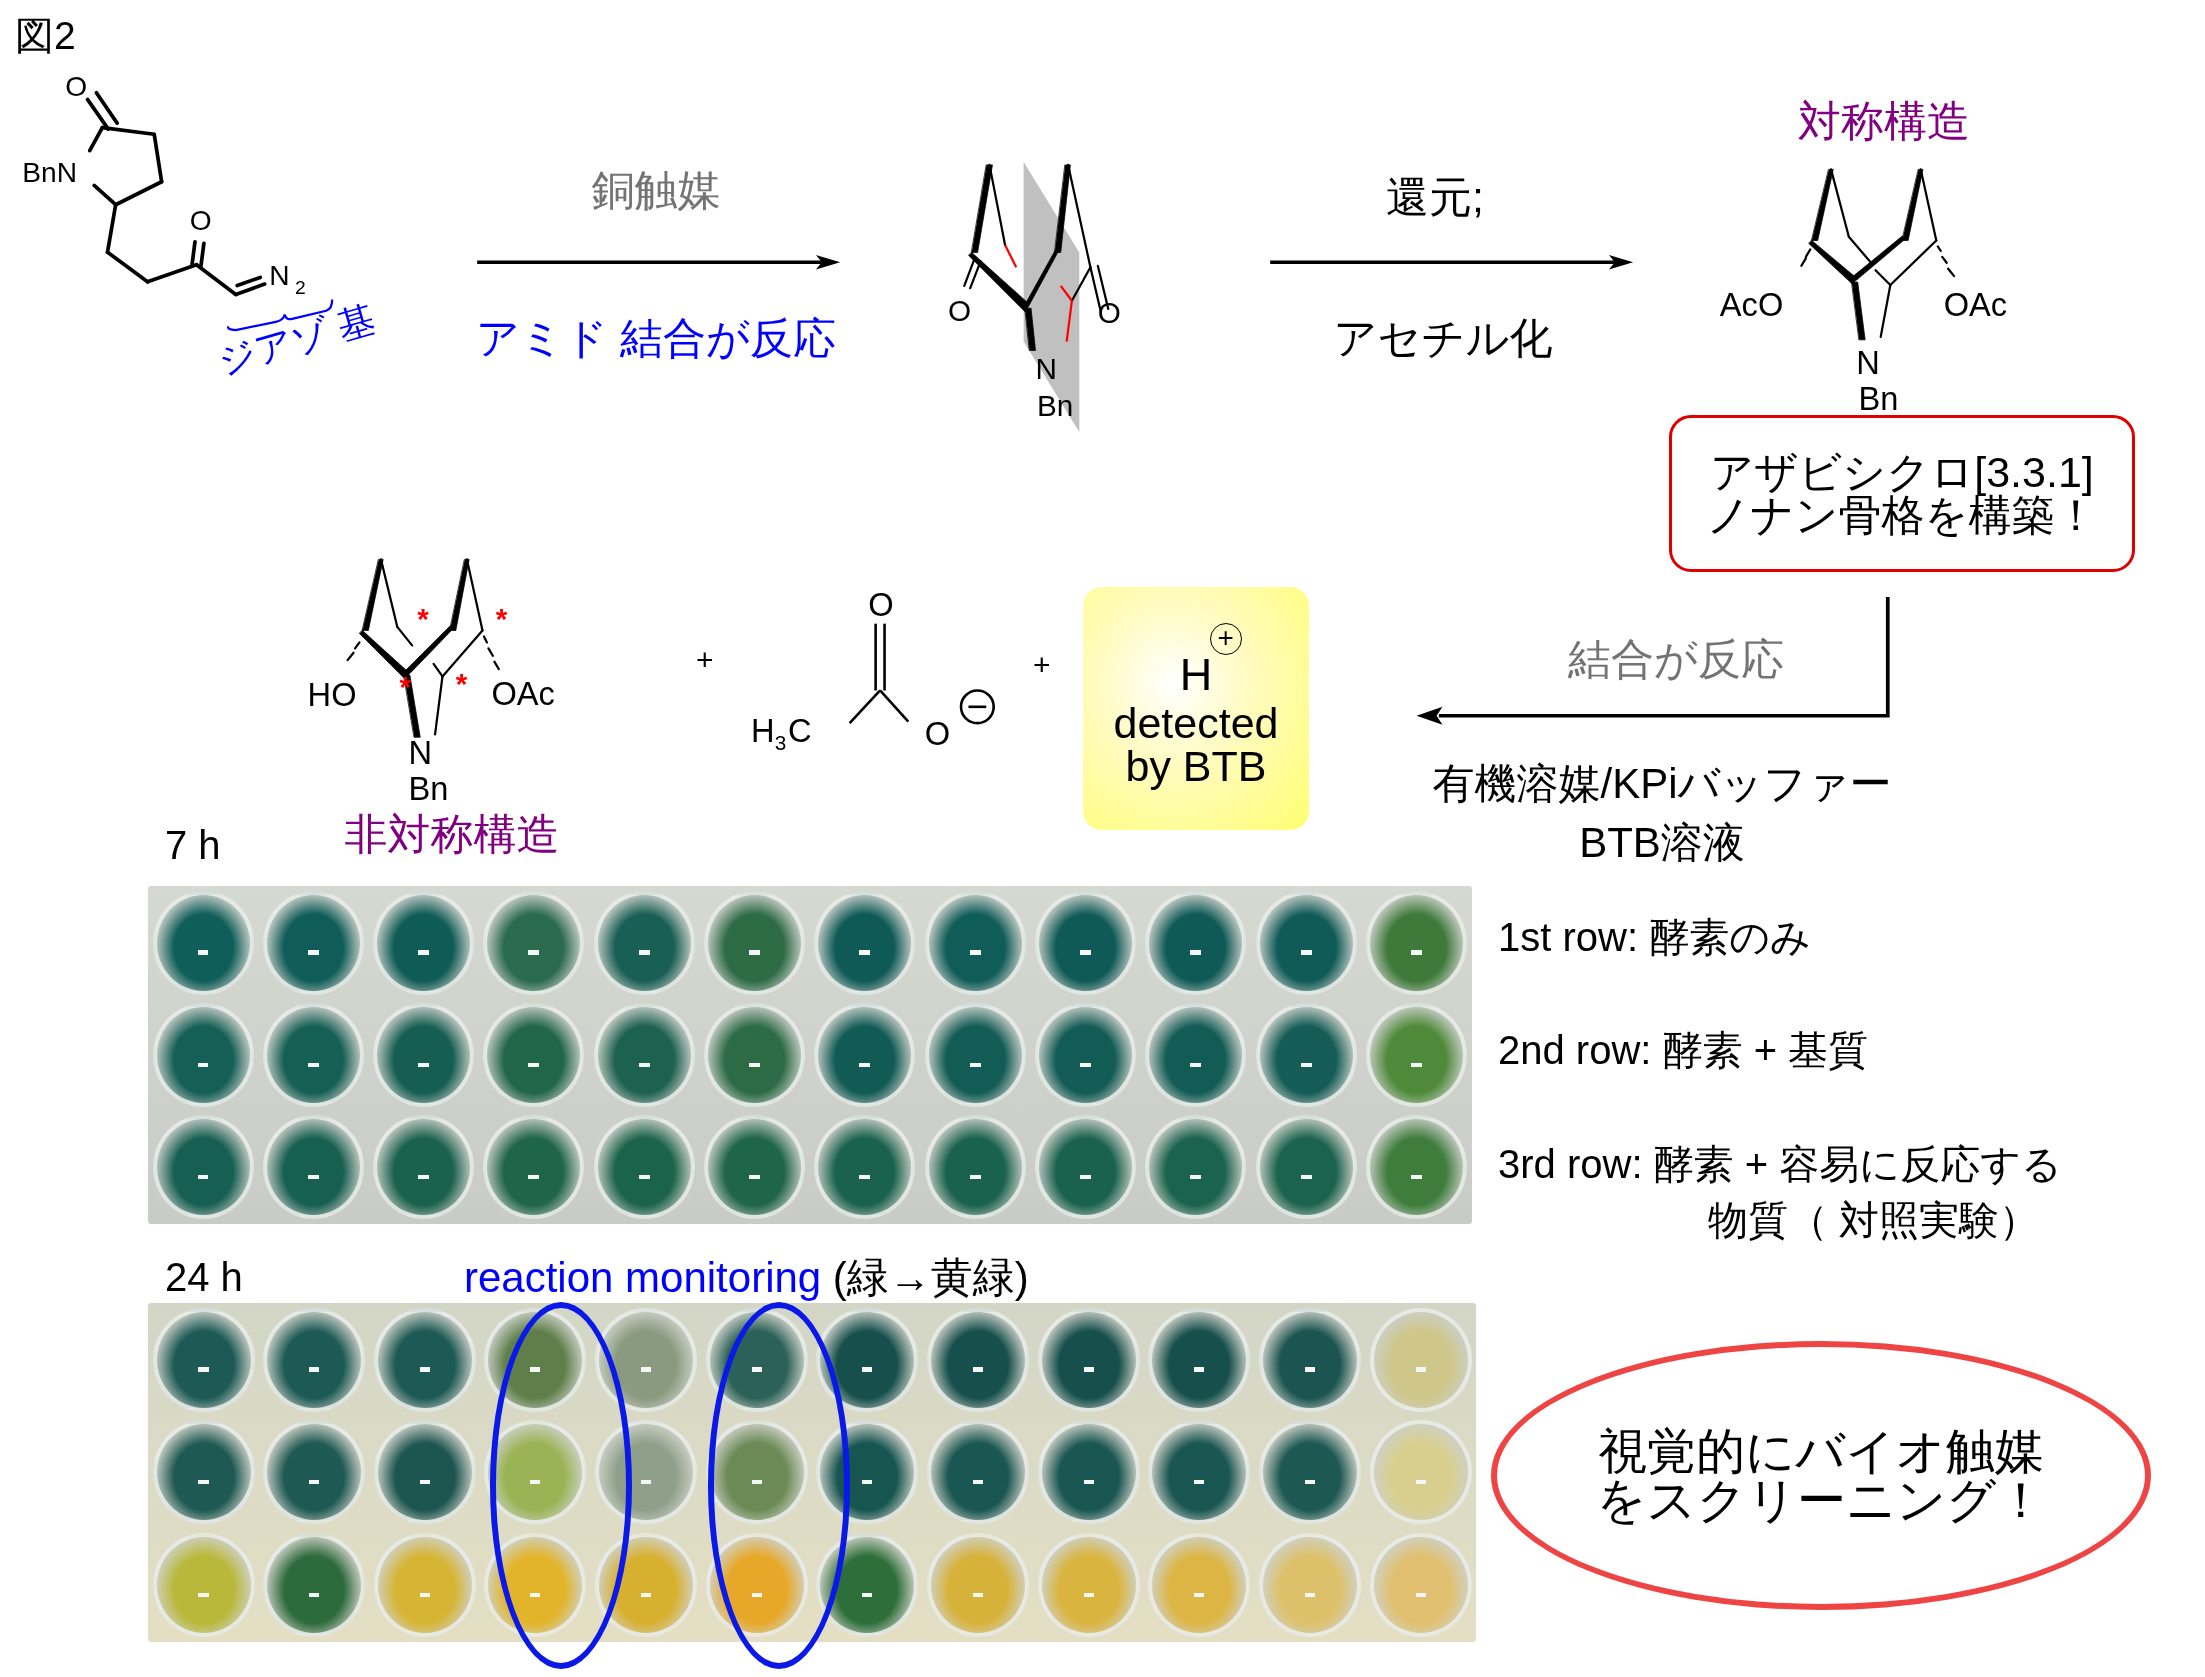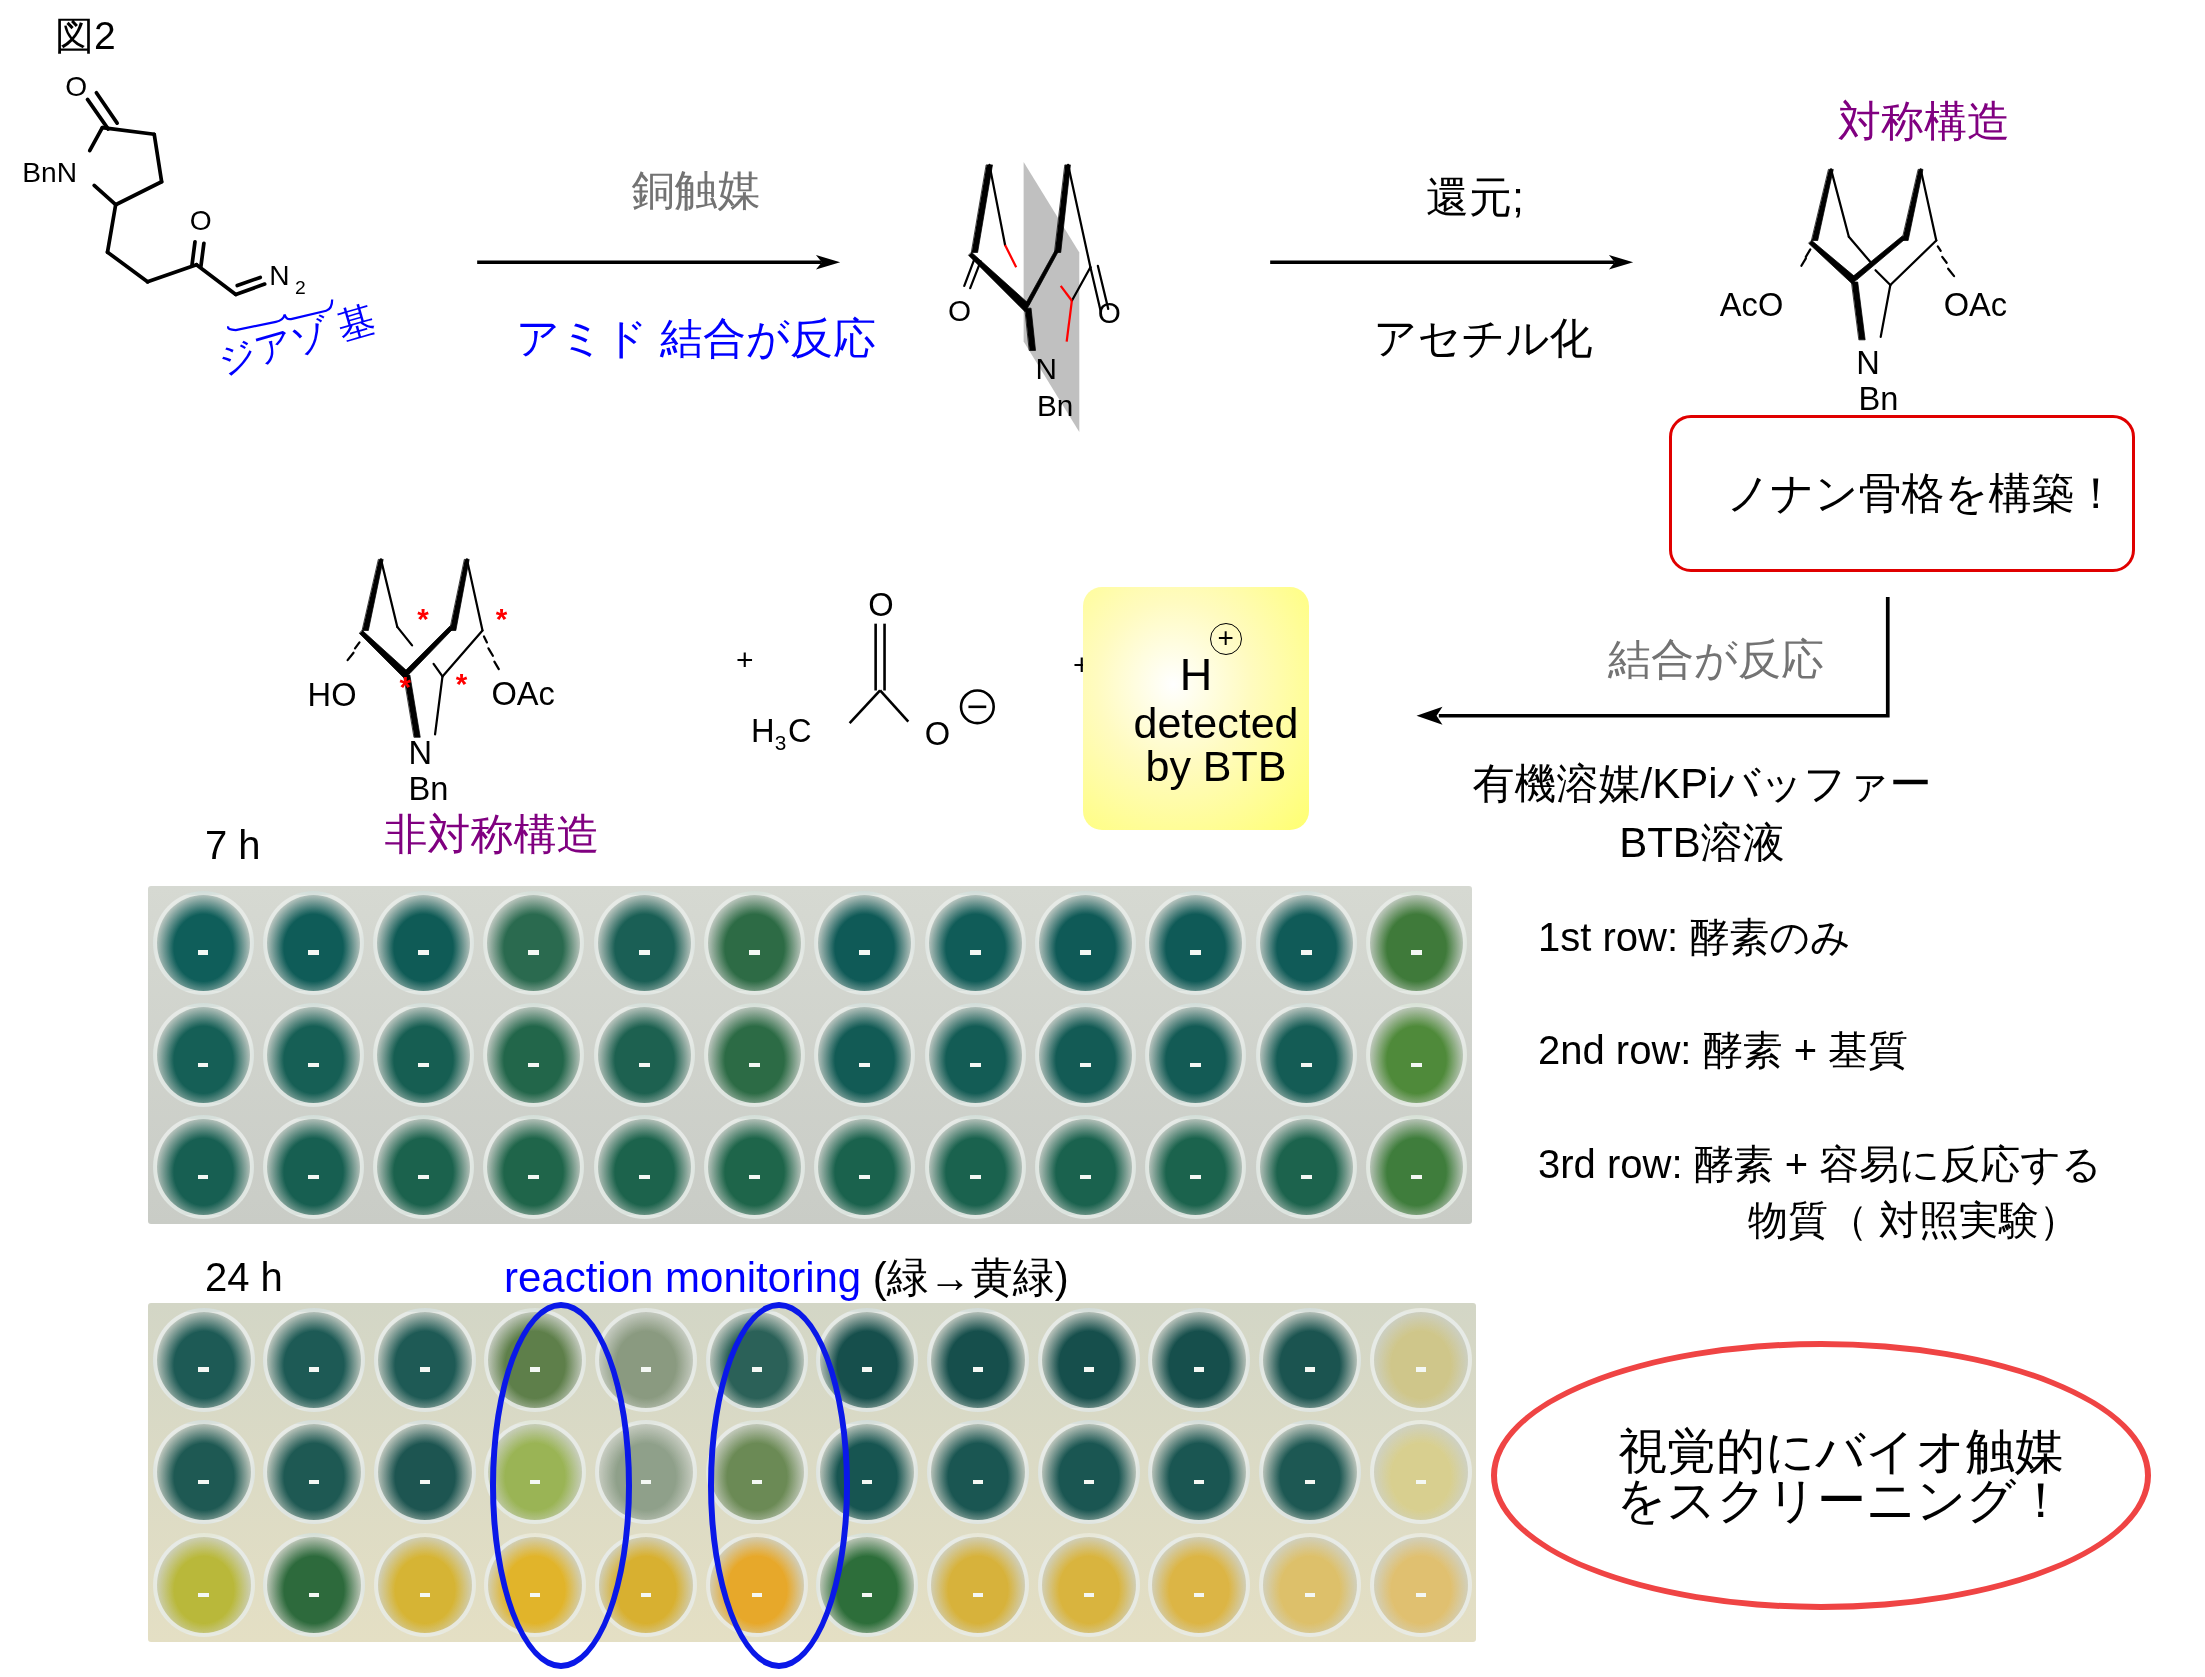--- a/index.html
+++ b/index.html
@@ -1,19 +1,19 @@
 <!DOCTYPE html>
 <html style="font-size:12px"><head>
 <meta charset="utf-8">
 <style>
   html, body { margin:0; padding:0; background:#ffffff; }
   body { width:2205px; height:1677px; position:relative; overflow:hidden;
          font-family:"Liberation Sans", "DejaVu Sans", sans-serif; color:#000; }
   .abs { position:absolute; }
-  .txt { white-space:nowrap; line-height:1;margin-left:40px; }
+  .txt { white-space:nowrap; line-height:1; }
   .fig-label { left:15px; top:16.3px; font-size:39px; }
   .red { color:#737373; }
   .blue { color:#0000ff; }
   .purple { color:#800080; }
   .cond { font-size:43px; transform:translateX(-50%); }
   svg.mol { position:absolute; overflow:visible; }
   svg.mol text { font-family:"Liberation Sans", "DejaVu Sans", sans-serif; }
   .redbox { left:1669px; top:415px; width:466px; height:157px; border:3px solid #e00000;
             border-radius:22px; box-sizing:border-box; display:flex; flex-direction:column;
             align-items:center; justify-content:center; font-size:43px; line-height:1.55; }
@@ -143,20 +143,21 @@
     <line x1="336" y1="148" x2="344" y2="158" stroke-width="3"></line>
   </g>
   <g font-size="44" fill="#000">
     <text x="28" y="212">AcO</text>
     <text x="330" y="212">OAc</text>
     <text x="212" y="290">N</text>
     <text x="215" y="338">Bn</text>
   </g>
 </svg>
 <div class="abs redbox">
+  <span class="txt">アザビシクロ[3.3.1]</span>
   <span class="txt">ノナン骨格を構築！</span>
 </div>
 
 <svg class="mol" style="left:1409px;top:597px;" width="490" height="141" viewBox="0 0 660 190">
   <polyline points="645,0 645,160 40,160" stroke="#000" stroke-width="5" fill="none"></polyline>
   <polygon points="10,160 45,148 37,160 45,172" fill="#000"></polygon>
 </svg>
 <div class="abs txt cond red" style="left:1676px;top:638px;">結合が反応</div>
 <div class="abs txt cond" style="left:1662px;top:763px;font-size:42px;">有機溶媒/KPiバッファー</div>
 <div class="abs txt cond" style="left:1662px;top:822px;font-size:42px;">BTB溶液</div>

